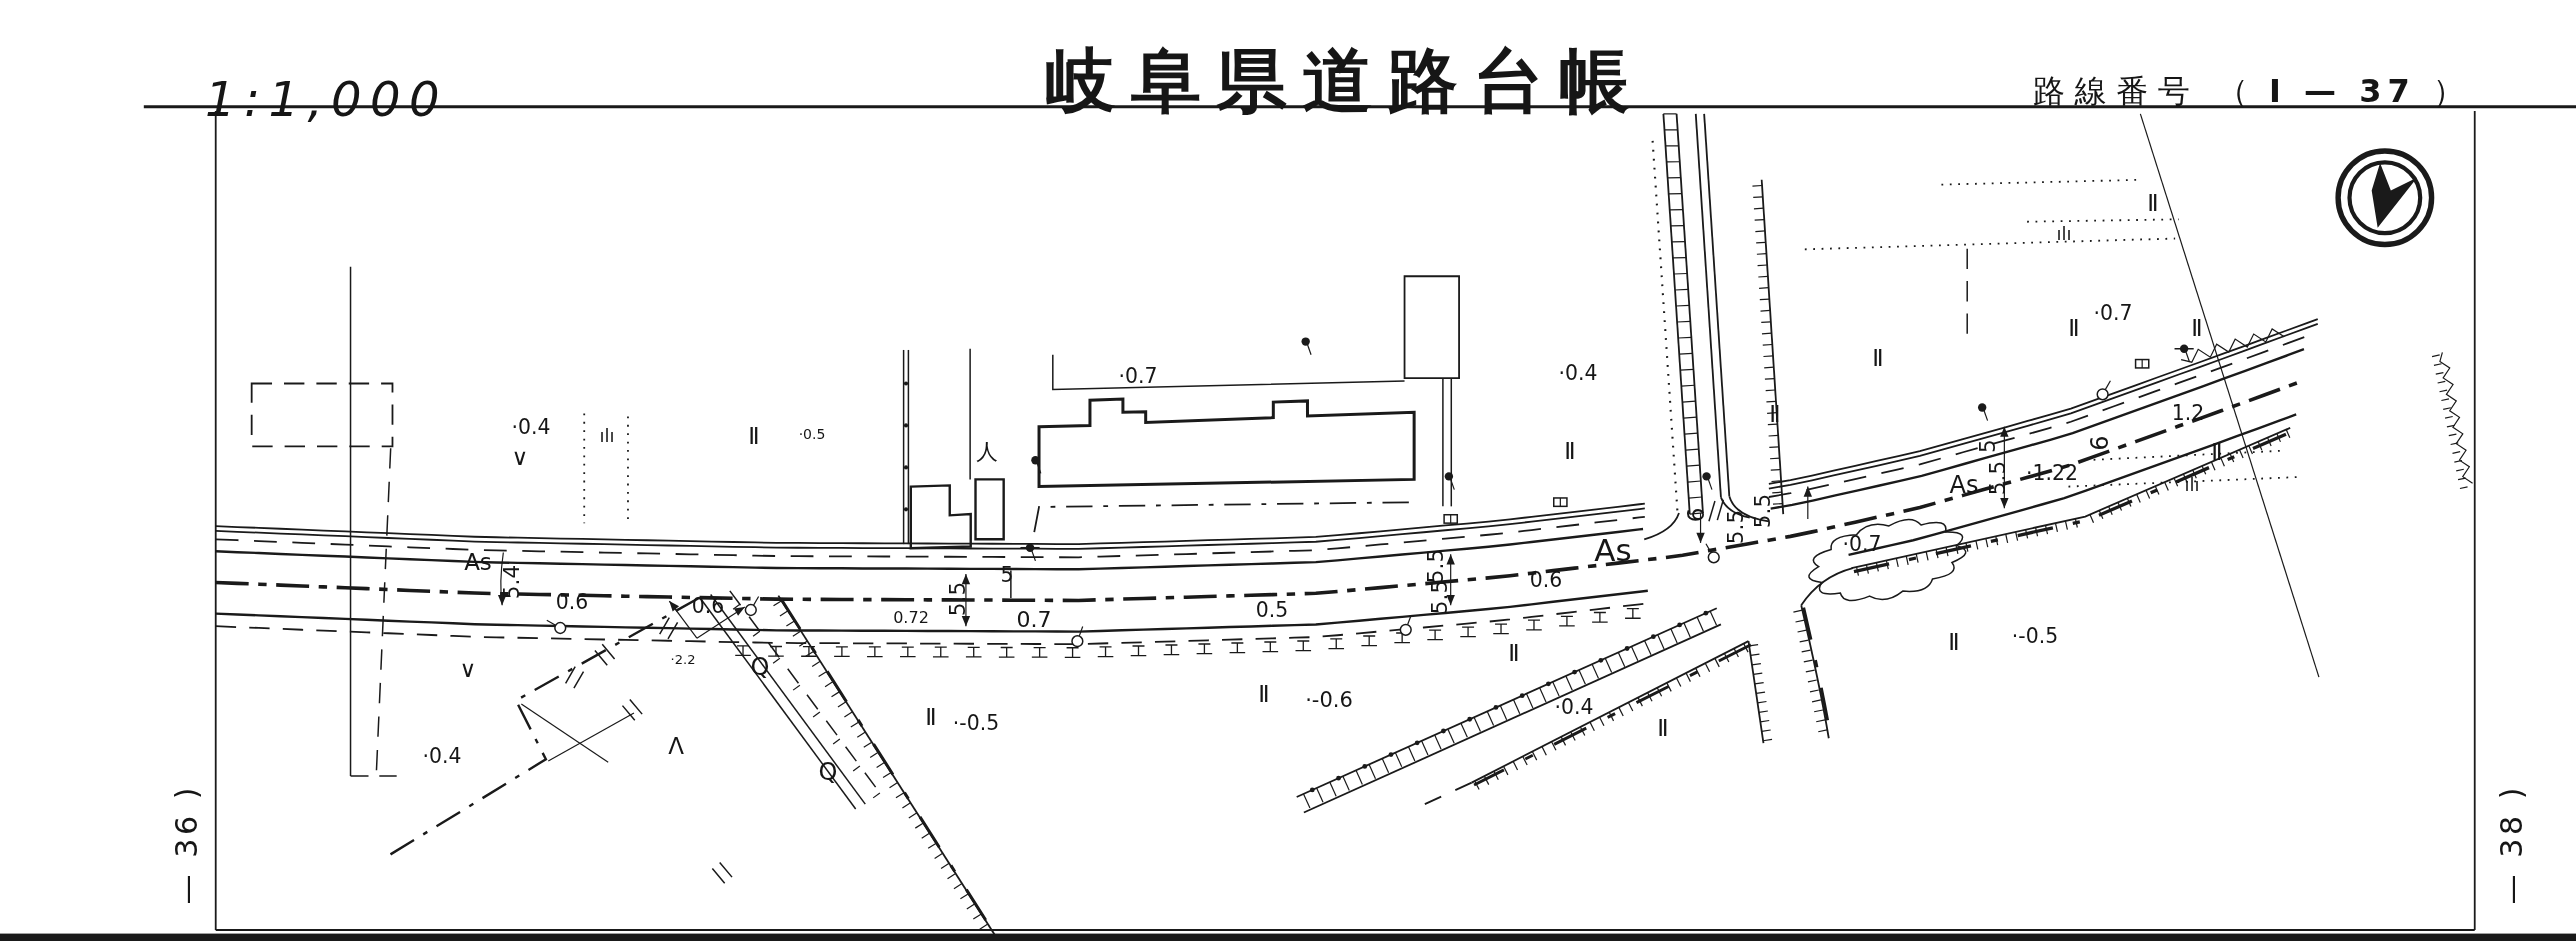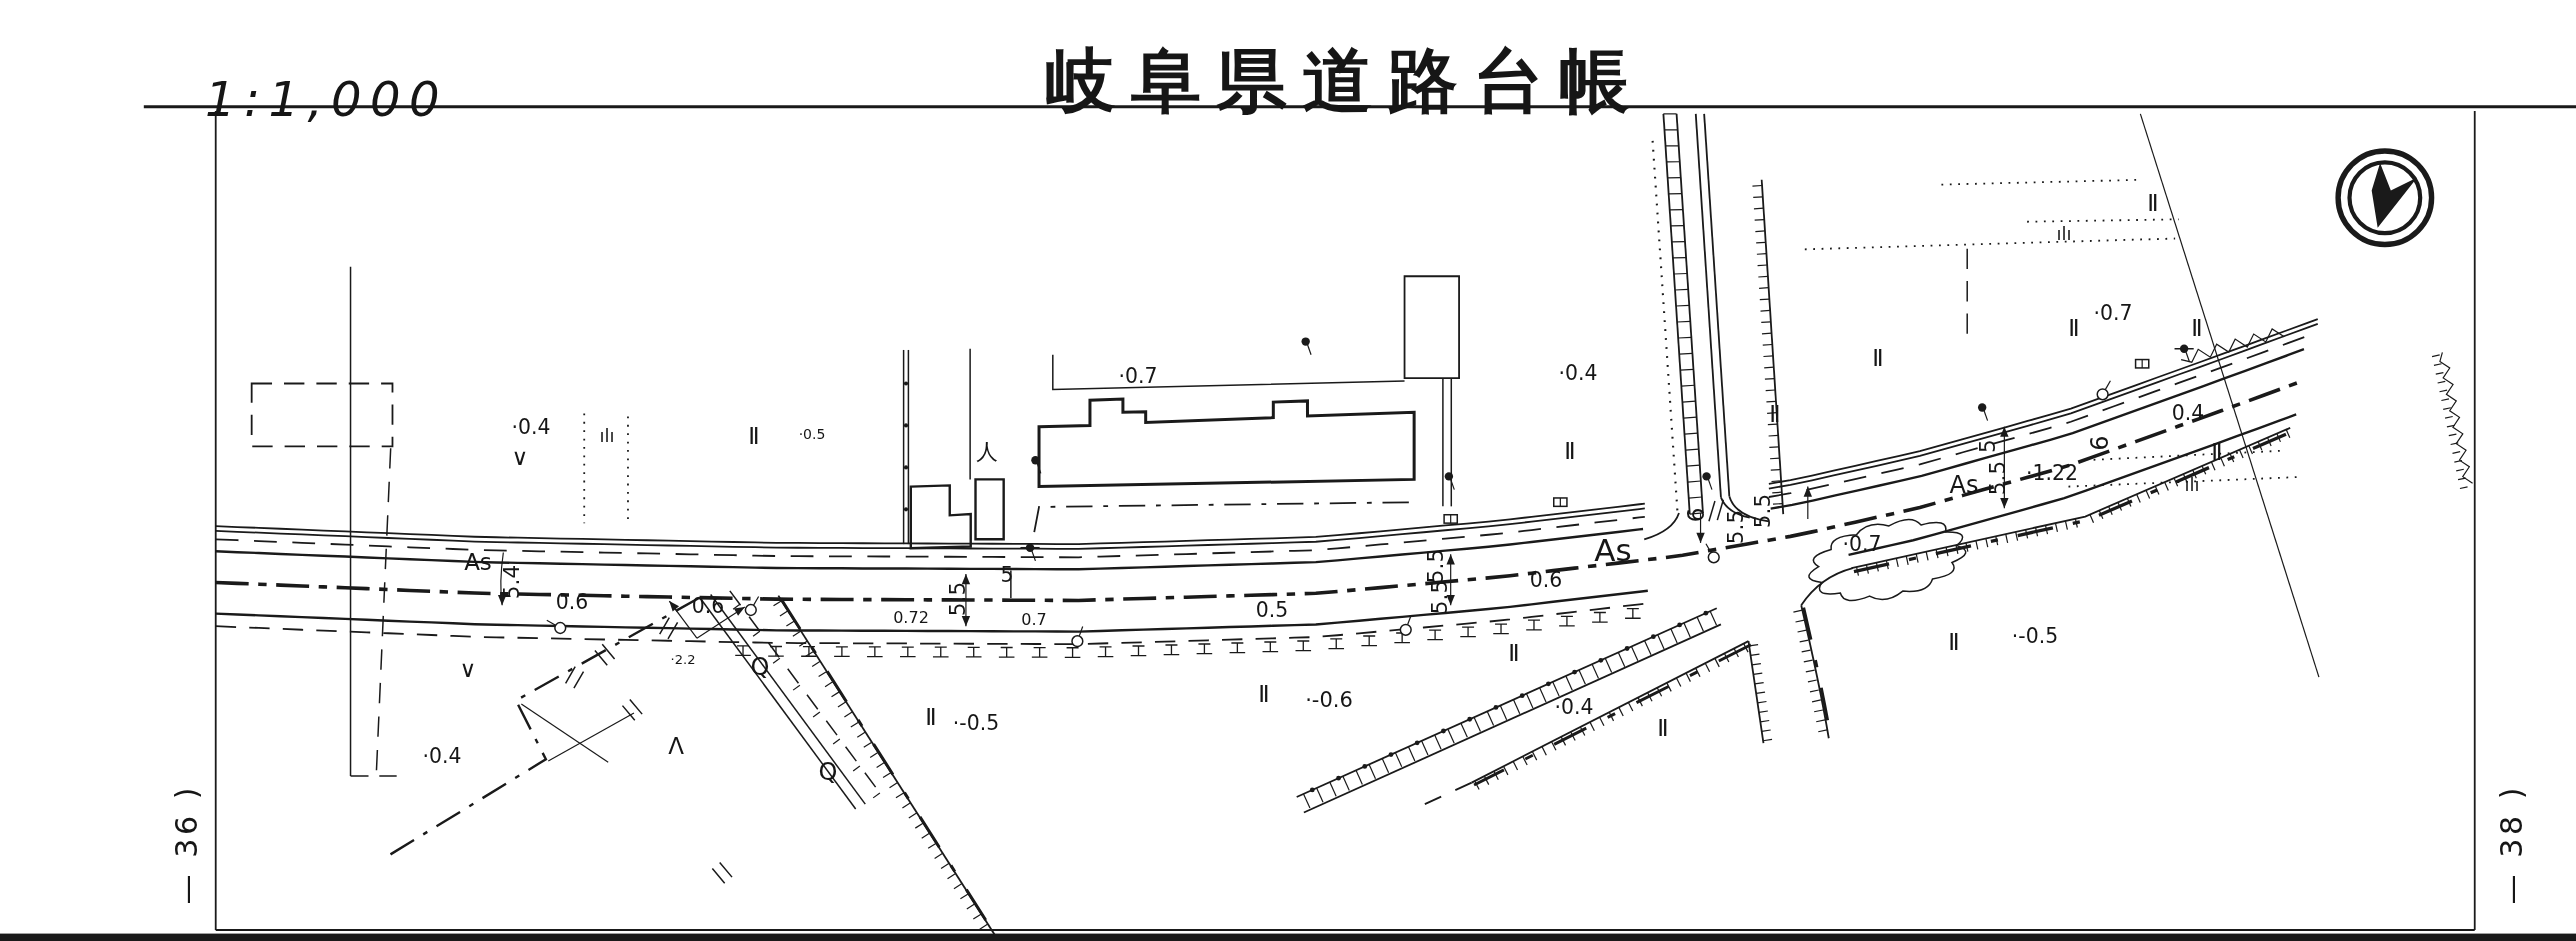--- a/index.html
+++ b/index.html
@@ -484,40 +484,46 @@
       </g>
     <g id="g-north-arrow">
         <circle cx="3980" cy="330" r="78" fill="none" stroke="#1a1a1a" stroke-width="9"></circle>
         <circle cx="3980" cy="330" r="59" fill="none" stroke="#1a1a1a" stroke-width="7"></circle>
         <path d="M3972,272 L3990,318 L4034,296 L3968,380 L3958,318 Z" fill="#1a1a1a"></path>
       </g>
   </svg>
 
   <div class="hdr" id="scale-text">1:1,000</div>
   <div class="hdr" id="sheet-title">岐阜県道路台帳</div>
+  <div class="hdr" id="route-box">
+    <span class="lbl">路線番号</span>
+    <span>（</span>
+    <span class="val">Ⅰ — 37</span>
+    <span>）</span>
+  </div>
   <div class="margin-num" id="margin-left">— 36 )</div>
   <div class="margin-num" id="margin-right">— 38 )</div>
 
   <div id="map-labels">
       <span class="map-label" style="left: 531px; top: 427px; font-size: 20.4px; transform: translate(-50%, -50%);">·0.4</span>
       <span class="map-label" style="left: 520px; top: 457px; font-size: 23px; transform: translate(-50%, -50%);">∨</span>
       <span class="map-label" style="left: 607px; top: 436px; font-size: 18px; transform: translate(-50%, -50%);">ılı</span>
       <span class="map-label" style="left: 754px; top: 436px; font-size: 23px; transform: translate(-50%, -50%);">Ⅱ</span>
       <span class="map-label" style="left: 812px; top: 434px; font-size: 14px; transform: translate(-50%, -50%);">·0.5</span>
       <span class="map-label" style="left: 1138px; top: 376px; font-size: 20.4px; transform: translate(-50%, -50%);">·0.7</span>
       <span class="map-label" style="left: 1578px; top: 373px; font-size: 20.4px; transform: translate(-50%, -50%);">·0.4</span>
       <span class="map-label" style="left: 1570px; top: 451px; font-size: 23px; transform: translate(-50%, -50%);">Ⅱ</span>
       <span class="map-label" style="left: 1775px; top: 414px; font-size: 23px; transform: translate(-50%, -50%);">Ⅱ</span>
       <span class="map-label" style="left: 1878px; top: 358px; font-size: 23px; transform: translate(-50%, -50%);">Ⅱ</span>
       <span class="map-label" style="left: 2153px; top: 203px; font-size: 23px; transform: translate(-50%, -50%);">Ⅱ</span>
       <span class="map-label" style="left: 2064px; top: 234px; font-size: 18px; transform: translate(-50%, -50%);">ılı</span>
       <span class="map-label" style="left: 2113px; top: 313px; font-size: 20.4px; transform: translate(-50%, -50%);">·0.7</span>
       <span class="map-label" style="left: 2074px; top: 328px; font-size: 23px; transform: translate(-50%, -50%);">Ⅱ</span>
       <span class="map-label" style="left: 2197px; top: 328px; font-size: 23px; transform: translate(-50%, -50%);">Ⅱ</span>
-      <span class="map-label" style="left: 2188px; top: 413px; font-size: 20.4px; transform: translate(-50%, -50%);">0.4</span>
+      <span class="map-label" style="left: 2188px; top: 413px; font-size: 20.4px; transform: translate(-50%, -50%);">1.2</span>
       <span class="map-label" style="left: 2100px; top: 443px; font-size: 24px; transform: translate(-50%, -50%) rotate(-90deg);">6</span>
       <span class="map-label" style="left: 2052px; top: 473px; font-size: 20.4px; transform: translate(-50%, -50%);">·1.22</span>
       <span class="map-label" style="left: 1964px; top: 485px; font-size: 24px; transform: translate(-50%, -50%);">As</span>
       <span class="map-label" style="left: 1862px; top: 544px; font-size: 20.4px; transform: translate(-50%, -50%);">·0.7</span>
       <span class="map-label" style="left: 2035px; top: 636px; font-size: 20.4px; transform: translate(-50%, -50%);">·-0.5</span>
       <span class="map-label" style="left: 1954px; top: 642px; font-size: 23px; transform: translate(-50%, -50%);">Ⅱ</span>
       <span class="map-label" style="left: 2217px; top: 452px; font-size: 23px; transform: translate(-50%, -50%);">Ⅱ</span>
       <span class="map-label" style="left: 2192px; top: 485px; font-size: 18px; transform: translate(-50%, -50%);">ılı</span>
       <span class="map-label" style="left: 976px; top: 723px; font-size: 20.4px; transform: translate(-50%, -50%);">·-0.5</span>
       <span class="map-label" style="left: 931px; top: 717px; font-size: 23px; transform: translate(-50%, -50%);">Ⅱ</span>
@@ -532,21 +538,21 @@
       <span class="map-label" style="left: 828px; top: 772px; font-size: 24px; transform: translate(-50%, -50%);">Q</span>
       <span class="map-label" style="left: 442px; top: 756px; font-size: 20.4px; transform: translate(-50%, -50%);">·0.4</span>
       <span class="map-label" style="left: 468px; top: 669px; font-size: 23px; transform: translate(-50%, -50%);">∨</span>
       <span class="map-label" style="left: 478px; top: 562px; font-size: 23px; transform: translate(-50%, -50%);">As</span>
       <span class="map-label" style="left: 512px; top: 582px; font-size: 21.6px; transform: translate(-50%, -50%) rotate(-90deg);">5.4</span>
       <span class="map-label" style="left: 572px; top: 602px; font-size: 20.4px; transform: translate(-50%, -50%);">0.6</span>
       <span class="map-label" style="left: 708px; top: 606px; font-size: 20.4px; transform: translate(-50%, -50%);">0.6</span>
       <span class="map-label" style="left: 911px; top: 618px; font-size: 16px; transform: translate(-50%, -50%);">0.72</span>
       <span class="map-label" style="left: 958px; top: 599px; font-size: 21.6px; transform: translate(-50%, -50%) rotate(-90deg);">5.5</span>
       <span class="map-label" style="left: 1007px; top: 575px; font-size: 20.4px; transform: translate(-50%, -50%);">5</span>
-      <span class="map-label" style="left: 1034px; top: 620px; font-size: 16px; transform: translate(-50%, -50%);">0.7</span>
+      <span class="map-label" style="left: 1034px; top: 620px; font-size: 22px; transform: translate(-50%, -50%);">0.7</span>
       <span class="map-label" style="left: 1272px; top: 610px; font-size: 20.4px; transform: translate(-50%, -50%);">0.5</span>
       <span class="map-label" style="left: 1436px; top: 566px; font-size: 21.6px; transform: translate(-50%, -50%) rotate(-90deg);">5.5</span>
       <span class="map-label" style="left: 1440px; top: 597px; font-size: 21.6px; transform: translate(-50%, -50%) rotate(-90deg);">5.5</span>
       <span class="map-label" style="left: 1546px; top: 580px; font-size: 20.4px; transform: translate(-50%, -50%);">0.6</span>
       <span class="map-label" style="left: 1613px; top: 550px; font-size: 31px; transform: translate(-50%, -50%);">As</span>
       <span class="map-label" style="left: 1696px; top: 515px; font-size: 23px; transform: translate(-50%, -50%) rotate(-90deg);">6</span>
       <span class="map-label" style="left: 1736px; top: 527px; font-size: 21.6px; transform: translate(-50%, -50%) rotate(-90deg);">5.5</span>
       <span class="map-label" style="left: 1763px; top: 511px; font-size: 21.6px; transform: translate(-50%, -50%) rotate(-90deg);">5.5</span>
       <span class="map-label" style="left: 1988px; top: 446px; font-size: 21.6px; transform: translate(-50%, -50%) rotate(-90deg);">5</span>
       <span class="map-label" style="left: 1998px; top: 478px; font-size: 21.6px; transform: translate(-50%, -50%) rotate(-90deg);">5.5</span>

